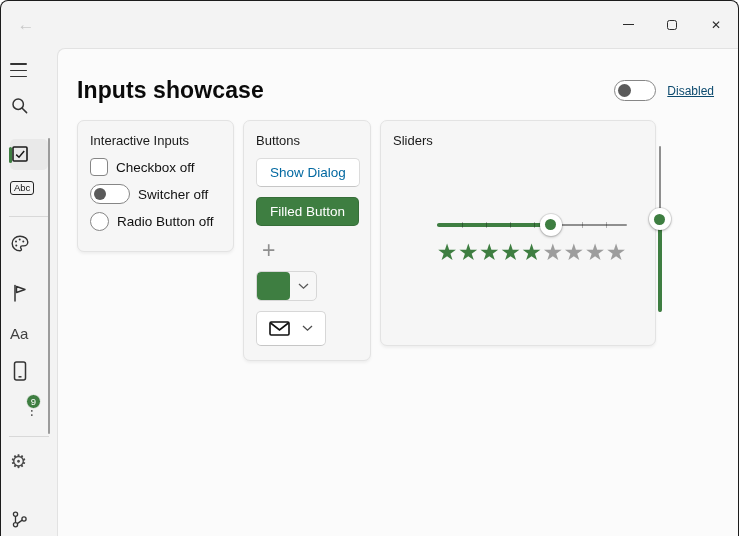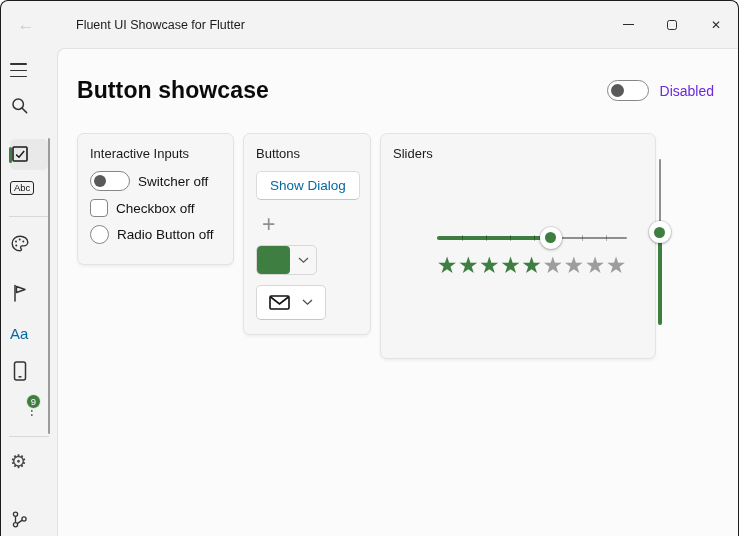--- a/index.html
+++ b/index.html
@@ -19,37 +19,37 @@
   
   .app-body { flex:1; display:flex; min-height:0; }
   .sidebar { width:56px; flex:0 0 auto; display:flex; flex-direction:column; align-items:center; position:relative; }
   .nav-item { width:38px; height:34px; display:flex; align-items:center; justify-content:flex-start; border-radius:5px; position:relative; color:#333; }
   .nav-item svg { display:block; }
   .nav-item.selected { height:32px; background:#e9e9e9; }
   .sel-indicator { position:absolute; left:-1px; top:8px; width:3px; height:16px; border-radius:2px; background:var(--accent,#3e7e41); }
   .hamburger { display:flex; flex-direction:column; gap:4.5px; }
   .hamburger i { display:block; width:17px; height:1.7px; background:#333; border-radius:1px; }
   .boxed-label { border:1.4px solid #222; border-radius:3px; font-size:9.5px; color:#111; padding:1.5px 3px; line-height:1; }
-  .aa-label { font-size:15px; color:#0369a1; }
+  .aa-label { font-size:15px; color:#404040; }
   .gear-glyph { font-size:19px; color:#4a4a4a; line-height:1; }
   .dots { position:absolute; left:15px; top:13px; font-size:14px; color:#555; letter-spacing:0; line-height:1.1; }
   .badge { position:absolute; left:16px; top:4px; min-width:15px; height:15px; border-radius:8px; background:var(--accent,#3e7e41); color:#fff; font-size:9.5px; display:flex; align-items:center; justify-content:center; border:1px solid #f3f3f3; }
   .nav-divider { width:40px; height:1px; background:#d8d8d8; flex:0 0 auto; }
   .side-scrollbar { position:absolute; right:7px; top:90px; width:2.5px; height:296px; background:#9b9b9b; border-radius:2px; }
 
   
   .content { flex:1; background:#fbfbfb; border-top:1px solid #e2e2e2; border-left:1px solid #e2e2e2; border-top-left-radius:8px; padding:0 24px 0 19px; overflow:hidden; }
   .page-header { margin-top:28px; display:flex; align-items:center; justify-content:space-between; }
   .page-title { font-size:23px; font-weight:700; color:#0a0a0a; letter-spacing:0.1px; }
   .hdr-toggle-wrap { display:flex; align-items:center; gap:11px; }
   .toggle { width:42px; height:21px; border:1px solid #868686; border-radius:11px; background:#fff; position:relative; }
   .toggle .knob { position:absolute; left:3px; top:3px; width:13px; height:13px; border-radius:50%; background:#5a5a5a; }
-  .hdr-toggle-label { font-size:14px; color:#6d28d9; }
-
-  .cards-row { margin-top:29px; display:flex; gap:9px; align-items:flex-start; }
+  .hdr-toggle-label { font-size:12px; color:#0c4a6e;text-decoration:underline; }
+
+  .cards-row { margin-top:16px; display:flex; gap:9px; align-items:flex-start; }
   .card { background:#f6f6f6; border:1px solid #e3e3e3; border-radius:7px; box-shadow:0 1.5px 3px rgba(0,0,0,.05); padding:12px; }
   .card-title { font-size:13px; color:#1a1a1a; margin-bottom:10px; }
 
   
   .card-inputs { width:157px; }
   .row { display:flex; align-items:center; gap:8px; margin-bottom:8px; }
   .row-label { font-size:13.5px; color:#111; white-space:nowrap; }
   .checkbox { width:18px; height:18px; border:1px solid #868686; border-radius:4px; background:#fff; flex:0 0 auto; }
   .switch { width:40px; height:20px; border:1px solid #868686; border-radius:10px; background:#fff; position:relative; flex:0 0 auto; }
   .switch .knob { position:absolute; left:3px; top:3px; width:12px; height:12px; border-radius:50%; background:#5a5a5a; }
@@ -89,21 +89,20 @@
 </style>
 </head>
 <body style="--accent: #3e7e41; --star-off: #9d9d9d;">
 
 <div class="window">
 
   <div class="titlebar">
     <div class="back-btn">
       <span>←</span>
     </div>
-    <div class="tb-title">Fluent UI Showcase for Flutter</div>
     <div class="win-controls">
       <div class="win-btn">
         <span class="glyph-min"></span>
       </div>
       <div class="win-btn">
         <span class="glyph-max"></span>
       </div>
       <div class="win-btn">
         <span class="glyph-close">✕</span>
       </div>
@@ -191,52 +190,53 @@
           <line x1="7.3" y1="13.6" x2="12.2" y2="10.1" stroke="#333" stroke-width="1.3"></line>
         </svg>
       </div>
 
       <div class="side-scrollbar"></div>
     </nav>
 
     <main class="content">
 
       <div class="page-header">
-        <h1 class="page-title">Button showcase</h1>
+        <h1 class="page-title">Inputs showcase</h1>
         <div class="hdr-toggle-wrap">
           <div class="toggle">
             <span class="knob"></span>
           </div>
           <span class="hdr-toggle-label">Disabled</span>
         </div>
       </div>
 
       <div class="cards-row">
 
         <section class="card card-inputs">
           <div class="card-title">Interactive Inputs</div>
+          <div class="row">
+            <span class="checkbox"></span>
+            <span class="row-label">Checkbox off</span>
+          </div>
           <div class="row">
             <span class="switch">
                 <span class="knob"></span>
               </span>
             <span class="row-label">Switcher off</span>
           </div>
           <div class="row">
-            <span class="checkbox"></span>
-            <span class="row-label">Checkbox off</span>
-          </div>
-          <div class="row">
             <span class="radio"></span>
             <span class="row-label">Radio Button off</span>
           </div>
         </section>
 
         <section class="card card-buttons">
           <div class="card-title">Buttons</div>
           <button class="btn">Show Dialog</button>
+          <button class="btn btn-filled">Filled Button</button>
           <div class="plus-icon"><span>+</span></div>
           <div class="split-btn">
             <span class="split-swatch" style="background: rgb(62, 126, 65);"></span>
             <span class="split-chevron">
               <svg width="11" height="7" viewBox="0 0 11 7">
                 <path d="M1 1l4.5 4.2L10 1" fill="none" stroke="#5a5a5a" stroke-width="1.3"></path>
               </svg>
             </span>
           </div>
           <div class="dropdown-btn">

